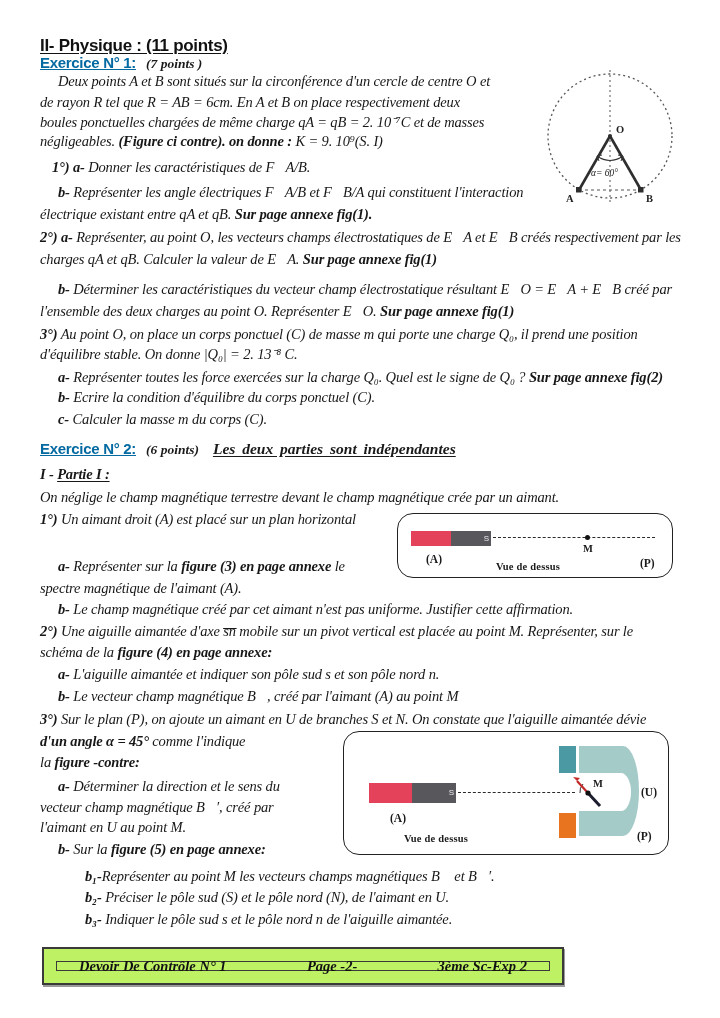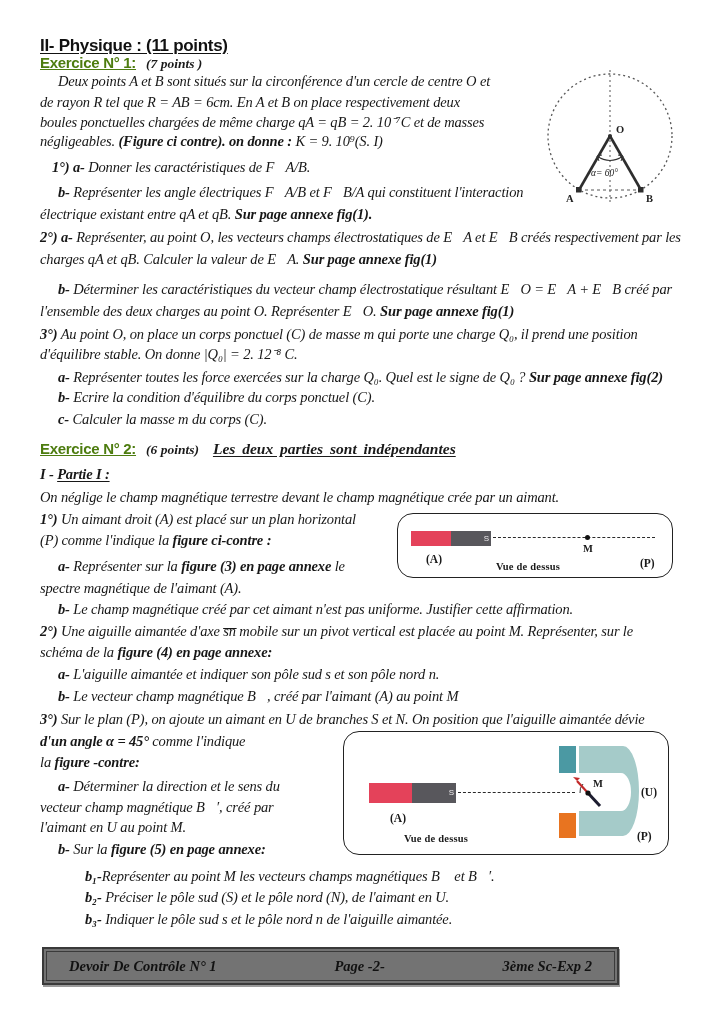--- a/index.html
+++ b/index.html
@@ -12,21 +12,21 @@
   .title {
     position:absolute;
     font-family:"Liberation Sans", sans-serif;
     font-weight:800; font-size:17px; letter-spacing:-0.3px;
     text-decoration:underline; text-underline-offset:2px;
     white-space:nowrap; color:#111;
   }
   .exhdr { position:absolute; white-space:nowrap; }
   .exhdr .hname {
     font-family:"Liberation Sans", sans-serif; font-weight:800; font-size:15px;
-    letter-spacing:-0.3px; text-decoration:underline; color:#4d7c0f;
+    letter-spacing:-0.3px; text-decoration:underline; color:#0369a1;
   }
   .exhdr .hpts { font-style:italic; font-size:13.5px; font-weight:bold; margin-left:6px; }
   .exhdr .hsub {
     font-style:italic; font-weight:bold; font-size:15.5px; margin-left:10px;
     text-decoration:underline; text-underline-offset:2px; word-spacing:3px;
   }
   .ln {
     position:absolute; white-space:nowrap;
     font-style:italic; font-size:14.5px; letter-spacing:-0.15px;
     line-height:20px; color:#171717;
@@ -44,22 +44,22 @@
   }
   .figbox .dash { position:absolute; border-top:1.8px dashed #2a2a2a; height:0; }
   .figbox .mdot { position:absolute; width:5px; height:5px; border-radius:50%; background:#111; }
   .figbox .mlbl { position:absolute; font-weight:bold; font-size:10.5px; font-family:"Liberation Serif", serif; }
   .figbox .flbl { position:absolute; font-weight:bold; font-size:11.5px; font-family:"Liberation Serif", serif; }
   .figbox .fcap { position:absolute; font-weight:bold; font-size:10.5px; font-family:"Liberation Serif", serif; letter-spacing:0.2px; }
   .fig-svg { position:absolute; left:0; top:0; }
   .circlefig { position:absolute; }
   .circlefig text { font-family:"Liberation Serif", serif; fill:#222; }
   .footer {
-    position:absolute; left:42px; top:947px; width:577px; height:38px;
-    border:2px solid #3a3a3a; padding:2px; background:#737373;
+    position:absolute; left:42px; top:947px; width:522px; height:38px;
+    border:2px solid #3a3a3a; padding:12px; background:#bef264;
     box-shadow:1px 2px 0 #9a9a9a;
   }
   .footer-inner {
     width:100%; height:100%; border:1px solid #3a3a3a;
     display:flex; align-items:center; justify-content:space-between;
     padding:0 22px;
     font-style:italic; font-weight:bold; font-size:14.5px; color:#111;
   }
 </style>
 </head>
@@ -79,21 +79,21 @@
   <div class="ln" style="left:40px; top:112px;"><span>boules ponctuelles chargées de même charge qA = qB = 2. 10⁻⁷C  et de masses</span></div>
   <div class="ln" style="left:40px; top:131px;"><span>négligeables. </span><span class="sb">(Figure ci contre). on donne :</span><span> K = 9. 10⁹(S. I)</span></div>
   <div class="ln" style="left:52px; top:157px;"><span class="sb">1°) a-</span><span> Donner les caractéristiques de F⃗A/B.</span></div>
   <div class="ln" style="left:58px; top:182px;"><span class="sb">b-</span><span> Représenter les angle électriques F⃗A/B et F⃗B/A qui constituent l'interaction</span></div>
   <div class="ln" style="left:40px; top:204px;"><span>électrique existant entre qA et qB.  </span><span class="sb">Sur page annexe fig(1).</span></div>
   <div class="ln" style="left:40px; top:227px;"><span class="sb">2°) a-</span><span> Représenter, au point O, les vecteurs champs électrostatiques de E⃗A et E⃗B créés respectivement par les</span></div>
   <div class="ln" style="left:40px; top:249px;"><span>charges qA et qB. Calculer la valeur de E⃗A.  </span><span class="sb">Sur page annexe fig(1)</span></div>
   <div class="ln" style="left:58px; top:279px;"><span class="sb">b-</span><span> Déterminer les caractéristiques du vecteur champ électrostatique résultant  E⃗O = E⃗A + E⃗B créé par</span></div>
   <div class="ln" style="left:40px; top:301px;"><span>l'ensemble des deux charges au point O. Représenter E⃗O. </span><span class="sb">Sur page annexe fig(1)</span></div>
   <div class="ln" style="left:40px; top:324px;"><span class="sb">3°)</span><span> Au point O, on place un corps ponctuel (C) de masse m qui porte une charge Q₀, il prend une position</span></div>
-  <div class="ln" style="left:40px; top:344px;"><span>d'équilibre stable. On donne |Q₀| = 2. 12⁻⁸ C.</span></div>
+  <div class="ln" style="left:40px; top:344px;"><span>d'équilibre stable. On donne |Q₀| = 2. 13⁻⁸ C.</span></div>
   <div class="ln" style="left:58px; top:367px;"><span class="sb">a-</span><span> Représenter toutes les force exercées sur la charge Q₀. Quel est le signe de Q₀ ? </span><span class="sb">Sur page annexe fig(2)</span></div>
   <div class="ln" style="left:58px; top:387px;"><span class="sb">b-</span><span> Ecrire la condition d'équilibre du corps ponctuel (C).</span></div>
   <div class="ln" style="left:58px; top:409px;"><span class="sb">c-</span><span> Calculer la masse m du corps (C).</span></div>
 
   <svg class="circlefig" style="left:543px; top:58px;" width="140" height="155" viewBox="0 0 140 155">
     <circle cx="67" cy="78" r="62" fill="none" stroke="#555" stroke-width="1.3" stroke-dasharray="2 3"></circle>
     <line x1="67" y1="12" x2="67" y2="147" stroke="#555" stroke-width="1" stroke-dasharray="2 3"></line>
     <line x1="36" y1="132" x2="98" y2="132" stroke="#555" stroke-width="1" stroke-dasharray="3 3"></line>
     <line x1="67" y1="78" x2="36" y2="132" stroke="#2e2e2e" stroke-width="2.6"></line>
     <line x1="67" y1="78" x2="98" y2="132" stroke="#2e2e2e" stroke-width="2.6"></line>
@@ -111,29 +111,28 @@
 
   <div class="exhdr" style="left:40px; top:440px;">
     <span class="hname">Exercice N° 2:</span>
     <span class="hpts">(6 points)</span>
     <span class="hsub">Les deux parties sont indépendantes</span>
   </div>
 
   <div class="ln" style="left:40px; top:464px; font-weight:bold;text-align:center;"><span>I - </span><span class="su">Partie I :</span></div>
   <div class="ln" style="left:40px; top:487px;"><span>On néglige le champ magnétique terrestre devant le champ magnétique crée par un aimant.</span></div>
   <div class="ln" style="left:40px; top:509px;"><span class="sb">1°)</span><span> Un aimant droit (A) est placé sur un plan horizontal</span></div>
-  <div class="ln" style="left:40px; top:530px;"><span>(P) comme l'indique la </span><span class="sb">figure ci-contre :</span></div>
   <div class="ln" style="left:58px; top:556px;"><span class="sb">a-</span><span> Représenter sur la </span><span class="sb">figure (3) en page annexe</span><span> le</span></div>
   <div class="ln" style="left:40px; top:578px;"><span>spectre magnétique de l'aimant (A).</span></div>
   <div class="ln" style="left:58px; top:599px;"><span class="sb">b-</span><span> Le champ magnétique créé par cet aimant n'est pas uniforme. Justifier cette affirmation.</span></div>
   <div class="ln" style="left:40px; top:621px;"><span class="sb">2°)</span><span> Une aiguille aimantée d'axe s̅n̅ mobile sur un pivot vertical est placée au point M. Représenter, sur le</span></div>
   <div class="ln" style="left:40px; top:642px;"><span>schéma de la </span><span class="sb">figure (4) en page annexe:</span></div>
   <div class="ln" style="left:58px; top:664px;"><span class="sb">a-</span><span> L'aiguille aimantée et indiquer son pôle sud s et son pôle nord n.</span></div>
   <div class="ln" style="left:58px; top:686px;"><span class="sb">b-</span><span> Le vecteur champ magnétique B⃗, créé par l'aimant (A) au point M</span></div>
-  <div class="ln" style="left:40px; top:709px;"><span class="sb">3°)</span><span> Sur le plan (P), on ajoute un aimant en U de branches S et N. On position que l'aiguille aimantée dévie</span></div>
+  <div class="ln" style="left:40px; top:709px;"><span class="sb">3°)</span><span> Sur le plan (P), on ajoute un aimant en U de branches S et N. On constate que l'aiguille aimantée dévie</span></div>
   <div class="ln" style="left:40px; top:731px;"><span class="sb">d'un angle  α = 45°</span><span> comme l'indique</span></div>
   <div class="ln" style="left:40px; top:752px;"><span>la </span><span class="sb">figure -contre:</span></div>
   <div class="ln" style="left:58px; top:776px;"><span class="sb">a-</span><span> Déterminer  la  direction  et le sens du</span></div>
   <div class="ln" style="left:40px; top:797px;"><span>vecteur  champ  magnétique  B⃗′, créé  par</span></div>
   <div class="ln" style="left:40px; top:817px;"><span>l'aimant  en  U  au  point  M.</span></div>
   <div class="ln" style="left:58px; top:839px;"><span class="sb">b-</span><span> Sur la </span><span class="sb">figure (5) en page annexe:</span></div>
   <div class="ln" style="left:85px; top:866px;"><span class="sb">b₁-</span><span>Représenter au point M les vecteurs champs magnétiques B⃗ et B⃗′.</span></div>
   <div class="ln" style="left:85px; top:887px;"><span class="sb">b₂-</span><span> Préciser le pôle sud (S) et le pôle nord (N), de l'aimant en U.</span></div>
   <div class="ln" style="left:85px; top:909px;"><span class="sb">b₃-</span><span> Indiquer le pôle sud s et le pôle nord n de l'aiguille aimantée.</span></div>
 

